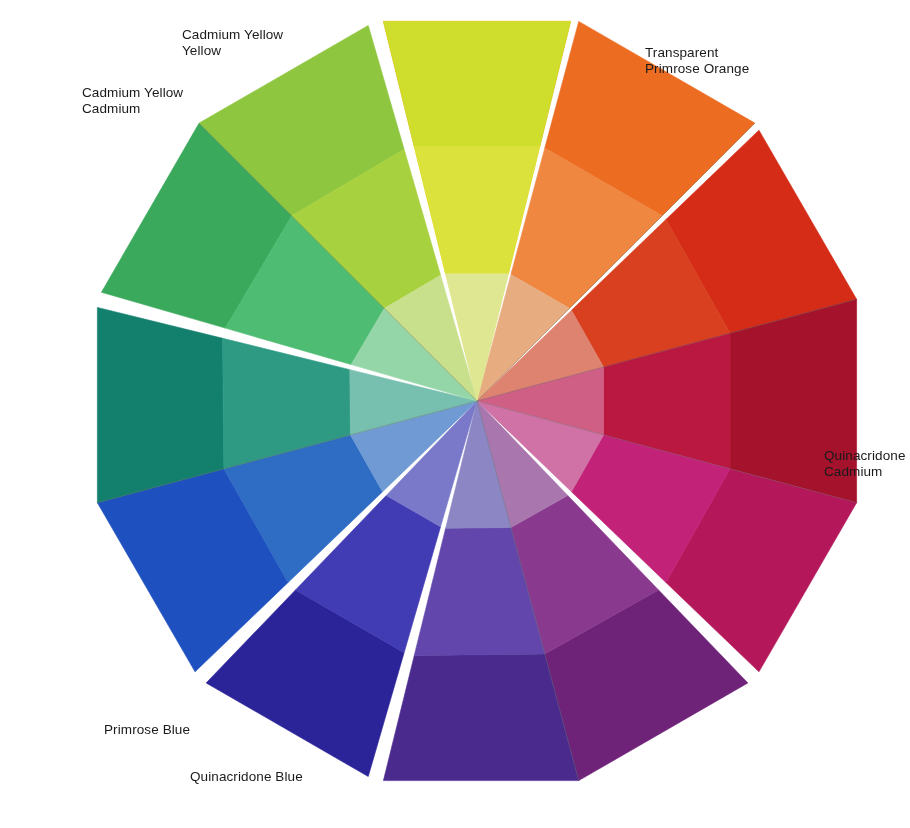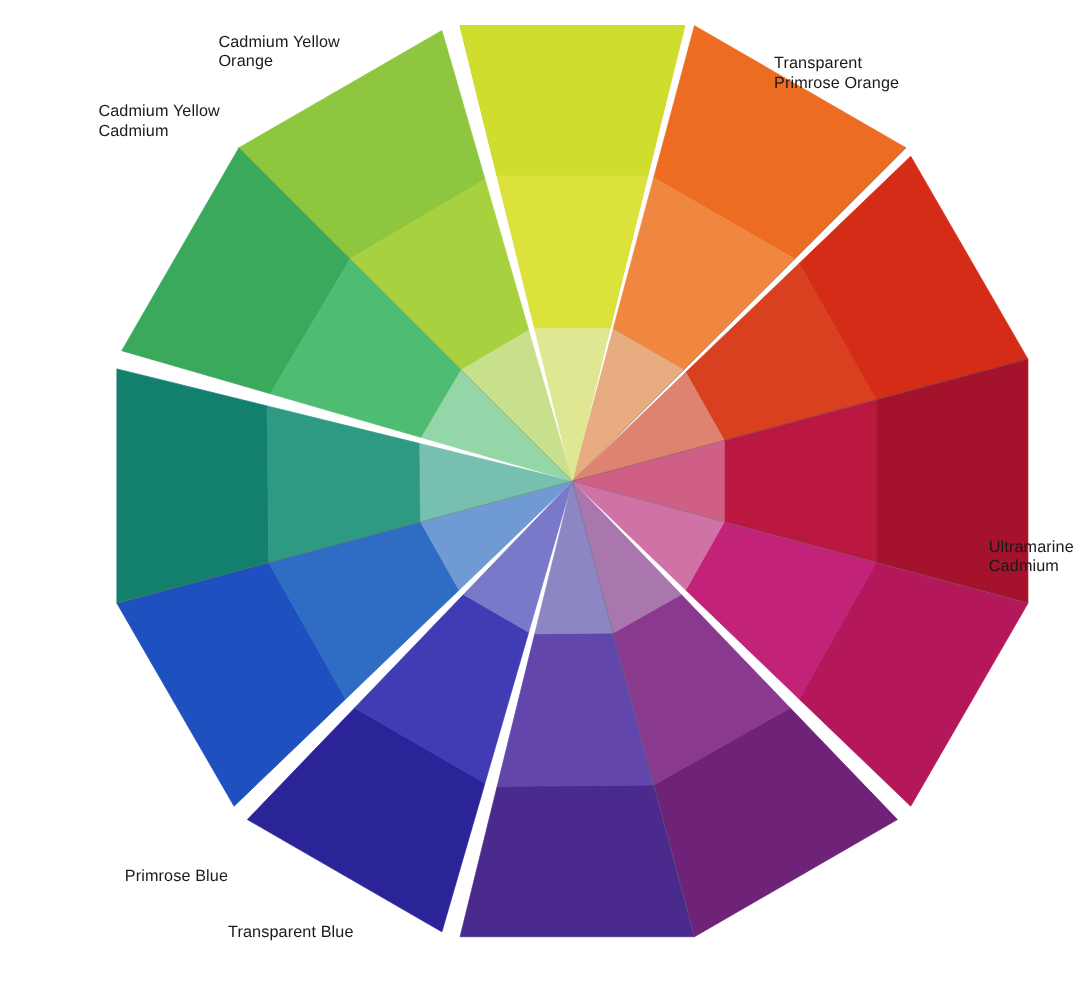--- a/index.html
+++ b/index.html
@@ -86,20 +86,20 @@
     <g id="dividers">
         <line x1="429" y1="401" x2="706.89" y2="123.11" stroke="#6b6b63" stroke-width="0.7" stroke-opacity="0.55"></line>
         <line x1="429" y1="401" x2="808.61" y2="299.28" stroke="#6b6b63" stroke-width="0.7" stroke-opacity="0.55"></line>
         <line x1="429" y1="401" x2="808.61" y2="502.72" stroke="#6b6b63" stroke-width="0.7" stroke-opacity="0.55"></line>
         <line x1="429" y1="401" x2="530.72" y2="780.61" stroke="#6b6b63" stroke-width="0.7" stroke-opacity="0.55"></line>
         <line x1="429" y1="401" x2="49.39" y2="502.72" stroke="#6b6b63" stroke-width="0.7" stroke-opacity="0.55"></line>
         <line x1="429" y1="401" x2="151.11" y2="123.11" stroke="#6b6b63" stroke-width="0.7" stroke-opacity="0.55"></line>
       </g>
   </svg>
   <div id="labels">
-      <div class="label right" style="left: 182px; top: 27px;"><div>Cadmium Yellow</div><div>Orange</div></div>
+      <div class="label right" style="left: 182px; top: 27px;"><div>Cadmium Yellow</div><div>Yellow</div></div>
       <div class="label right" style="left: 82px; top: 85px;"><div>Cadmium Yellow</div><div>Cadmium</div></div>
       <div class="label right" style="left: 645px; top: 45px;"><div>Transparent</div><div>Primrose Orange</div></div>
-      <div class="label right" style="left: 824px; top: 448px;"><div>Ultramarine</div><div>Cadmium</div></div>
+      <div class="label right" style="left: 824px; top: 448px;"><div>Quinacridone</div><div>Cadmium</div></div>
       <div class="label right" style="left: 104px; top: 722px;"><div>Primrose Blue</div></div>
-      <div class="label right" style="left: 190px; top: 769px;"><div>Transparent Blue</div></div>
+      <div class="label right" style="left: 190px; top: 769px;"><div>Quinacridone Blue</div></div>
     </div>
 </div>
 
 </body></html>

